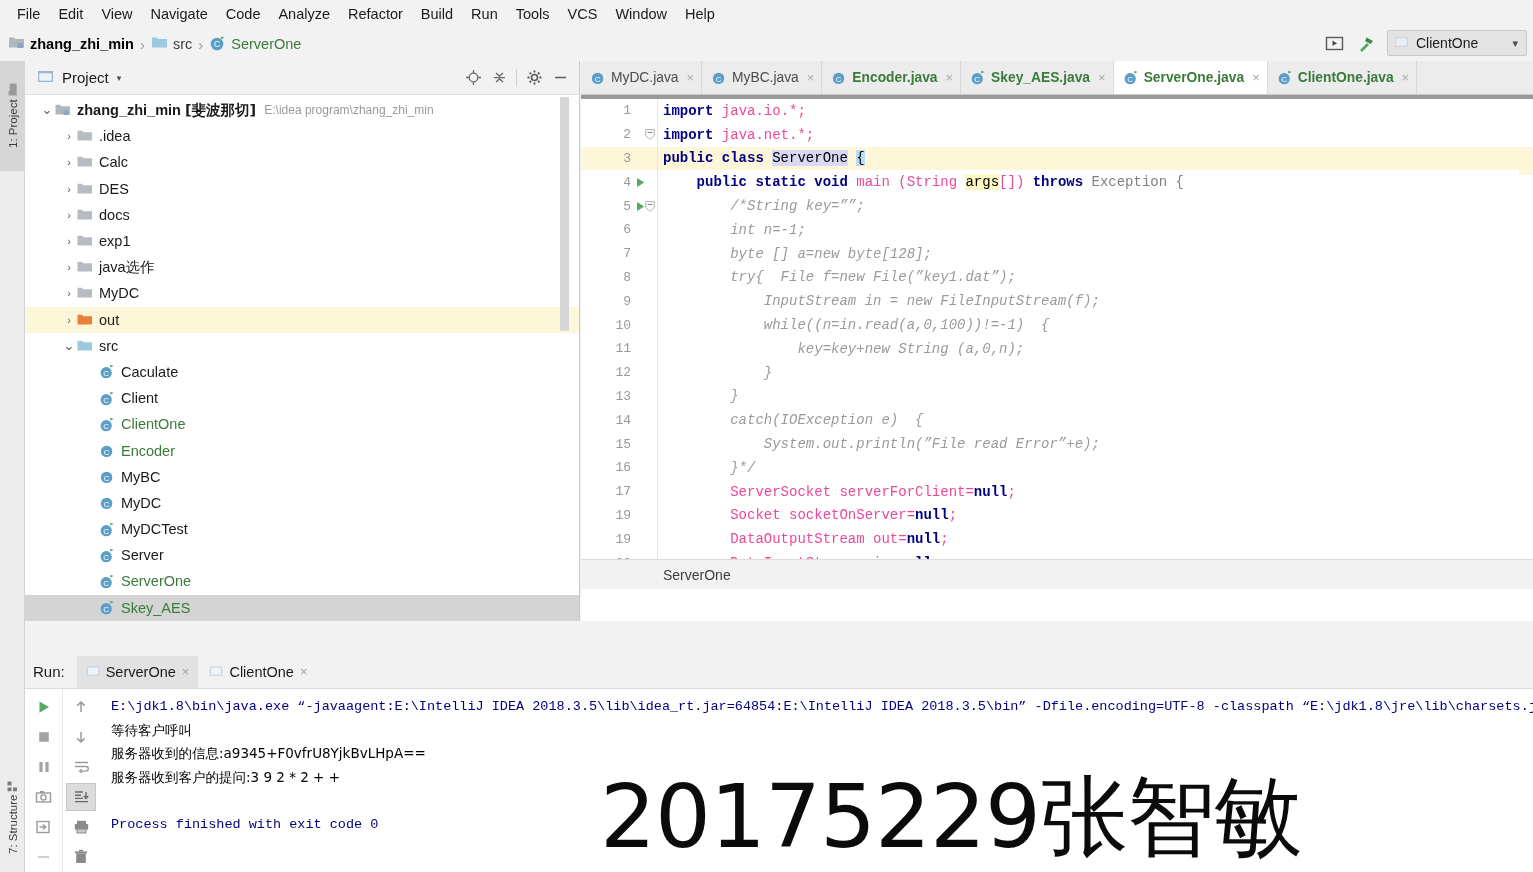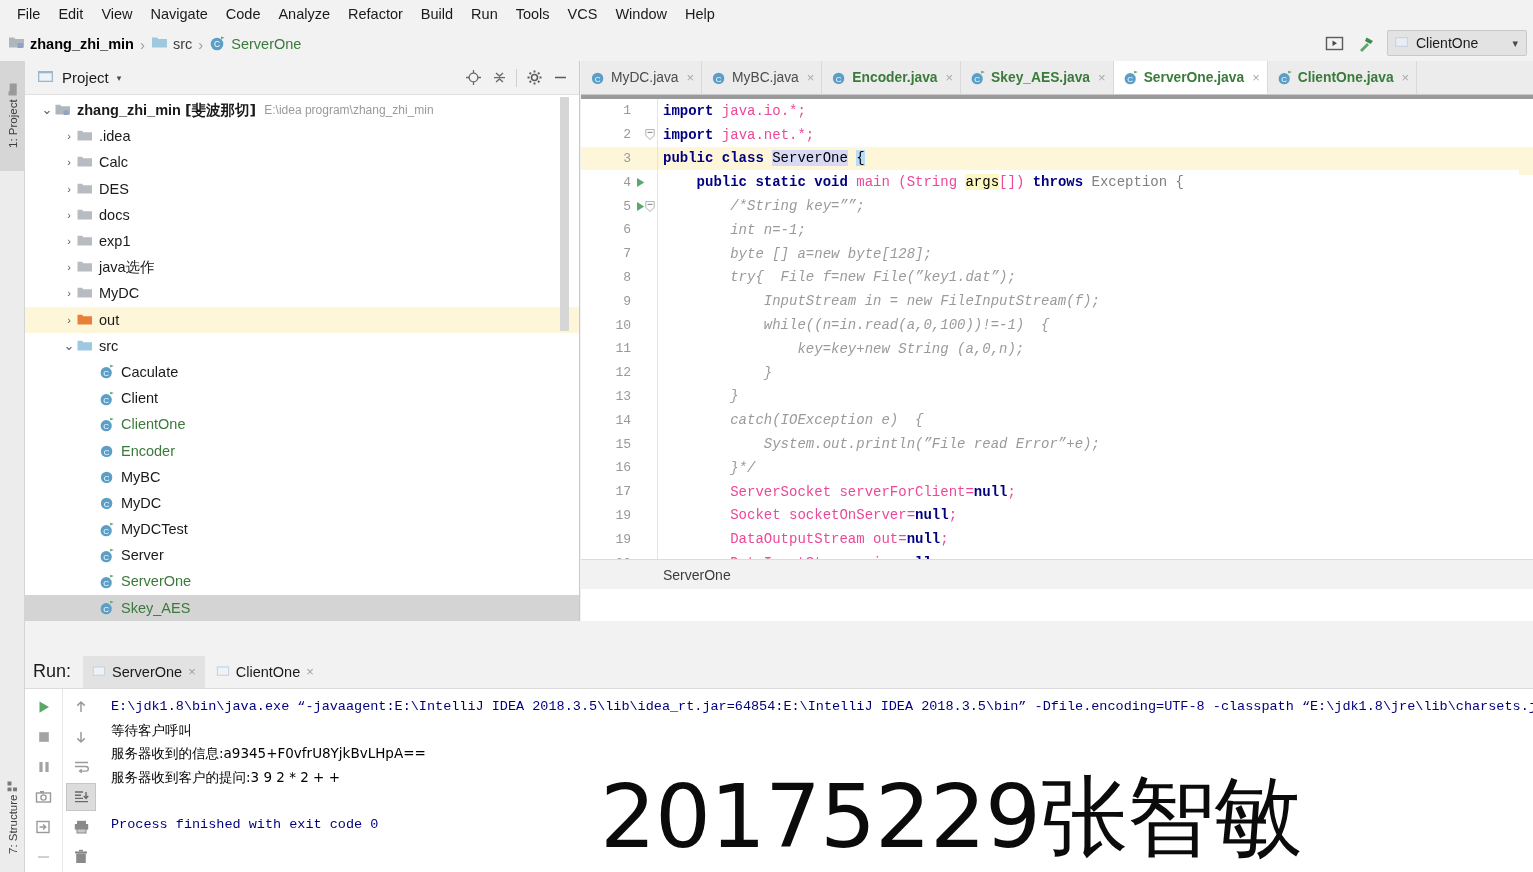--- a/index.html
+++ b/index.html
@@ -167,21 +167,21 @@
   }
 
   
   .runpanel {
     position:absolute; left:25px; top:655px; width:1508px; height:217px; background:#fff;
   }
   .runtabs {
     height:34px; background:#f2f2f2; display:flex; align-items:center;
     border-bottom:1px solid #dcdcdc; padding-left:8px; gap:2px;
   }
-  .runtabs .lbl { font-size:18px; color:#1a1a1a; margin-right:10px; }
+  .runtabs .lbl { font-size:15px; color:#1a1a1a; margin-right:10px; }
   .rtab {
     display:flex; align-items:center; gap:6px; height:32px; padding:0 9px;
     font-size:14.5px; color:#1a1a1a;
   }
   .rtab.active { background:#e2e2e2; }
   .rtab .x { color:#a0a0a0; font-size:13px; }
 
   .runbody { position:relative; height:183px; background:#fff; display:flex; }
   .runtools {
     width:37px; height:183px; display:flex; flex-direction:column;

